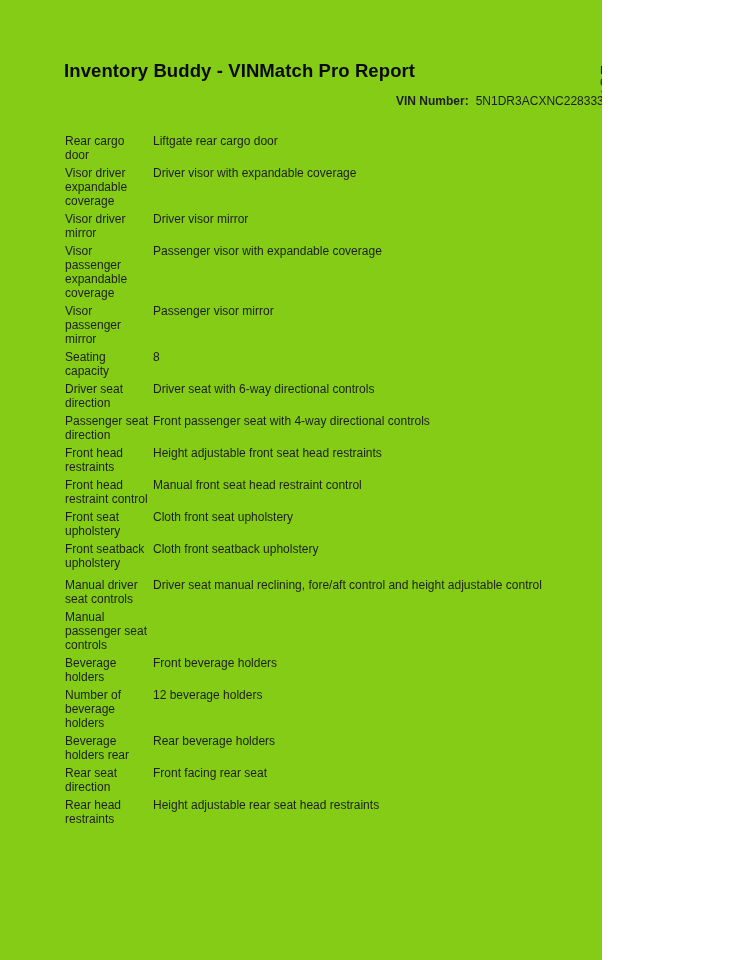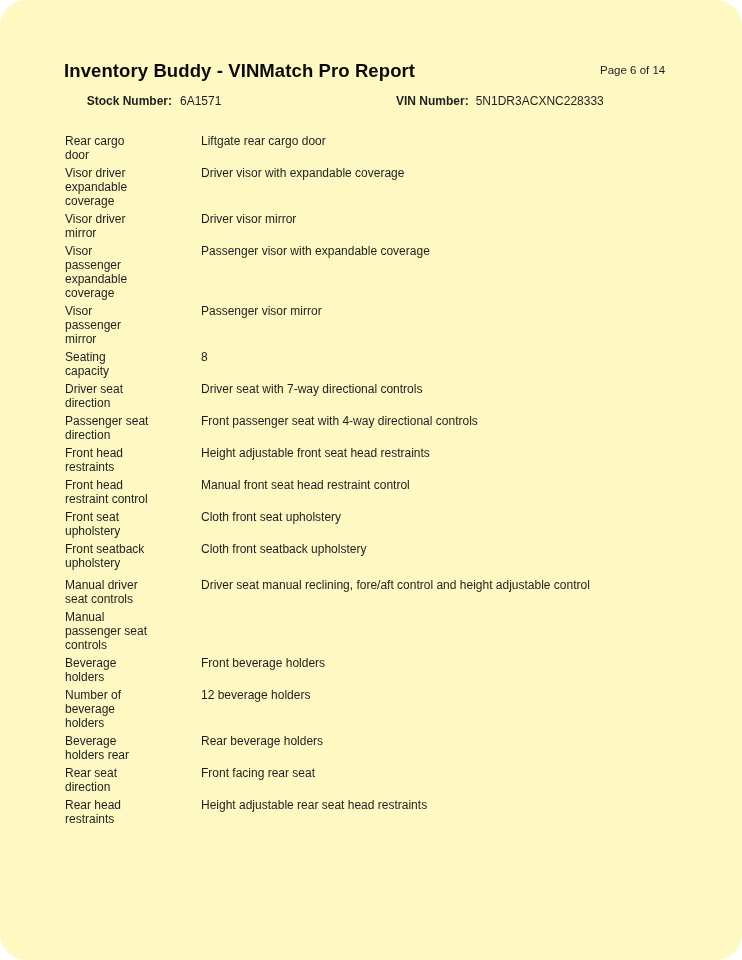--- a/index.html
+++ b/index.html
@@ -4,24 +4,23 @@
 <style>
   * { margin: 0; padding: 0; box-sizing: border-box; }
   html, body { background: #ffffff; }
   body {
     width: 742px; height: 960px;
     font-family: "Liberation Sans", sans-serif;
     color: #1e1e1e;
   }
   .page {
     position: relative;
-    width: 742px; height: 960px;
-    background: #fef9c3;
+    width: 602px; height: 960px;
+    background: #84cc16;
     overflow: hidden;
-    border-radius: 26px;
   }
   .title {
     position: absolute; left: 64px; top: 60px;
     font-size: 18.5px; font-weight: bold; color: #0a0a0a;
     white-space: nowrap; letter-spacing: 0.1px;
   }
   .page-num {
     position: absolute; left: 600px; top: 64px;
     font-size: 11.5px; color: #1e1e1e;
   }
@@ -38,39 +37,35 @@
   .meta-vin {
     position: absolute; left: 396px; top: 95px;
     font-size: 12px; line-height: 13px; white-space: nowrap;
   }
   .meta-vin .vin-label { font-weight: bold; margin-right: 7px; }
   .spec-table {
     position: absolute; left: 65px; top: 134px; width: 616px;
   }
   .spec-row {
     display: grid; grid-template-columns: 88px 1fr;
-    font-size: 12px; line-height: 14px; margin-bottom: 4px; gap: 48px;
+    font-size: 12px; line-height: 14px; margin-bottom: 4px;
   }
   .spec-label { white-space: pre-line; padding-right: 2px; }
   .spec-value { white-space: normal; }
 </style>
 </head>
 <body>
 
 <div class="page">
 
   <div class="title">Inventory Buddy - VINMatch Pro Report</div>
 
   <div class="page-num">Page 6 of 14</div>
 
   <div class="meta-left">
-    <div class="meta-row">
-      <span class="meta-label">Stock Number:</span>
-      <span class="meta-value">6A1571</span>
-    </div>
   </div>
 
   <div class="meta-vin">
     <span class="vin-label">VIN Number:</span><span class="meta-value">5N1DR3ACXNC228333</span>
   </div>
 
   <div class="spec-table">
       <div class="spec-row">
         <div class="spec-label">Rear cargo
 door</div>
@@ -101,21 +96,21 @@
         <div class="spec-value">Passenger visor mirror</div>
       </div>
       <div class="spec-row">
         <div class="spec-label">Seating
 capacity</div>
         <div class="spec-value">8</div>
       </div>
       <div class="spec-row">
         <div class="spec-label">Driver seat
 direction</div>
-        <div class="spec-value">Driver seat with 7-way directional controls</div>
+        <div class="spec-value">Driver seat with 6-way directional controls</div>
       </div>
       <div class="spec-row">
         <div class="spec-label">Passenger seat
 direction</div>
         <div class="spec-value">Front passenger seat with 4-way directional controls</div>
       </div>
       <div class="spec-row">
         <div class="spec-label">Front head
 restraints</div>
         <div class="spec-value">Height adjustable front seat head restraints</div>

